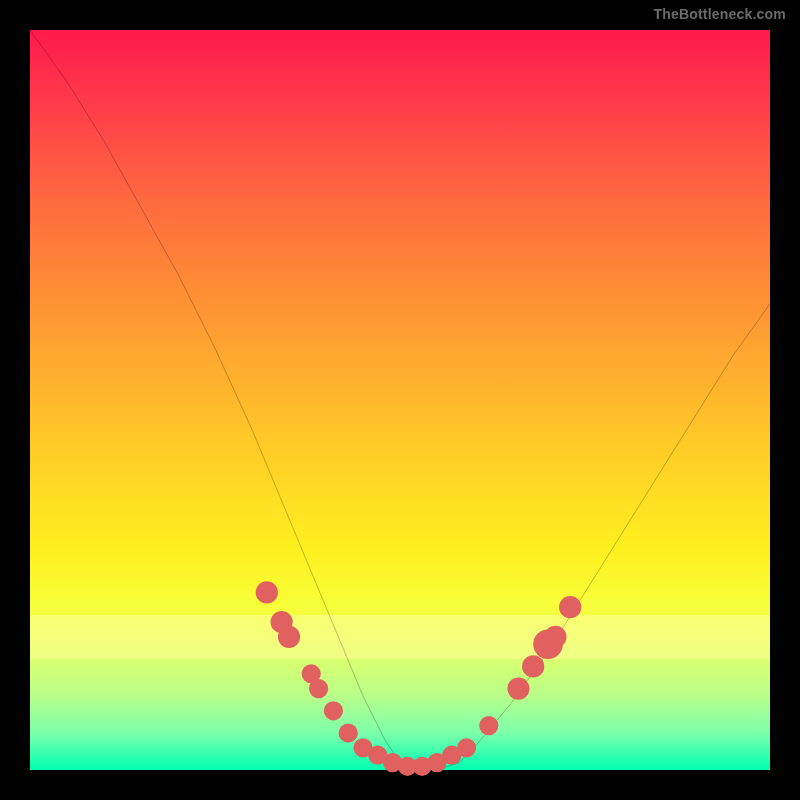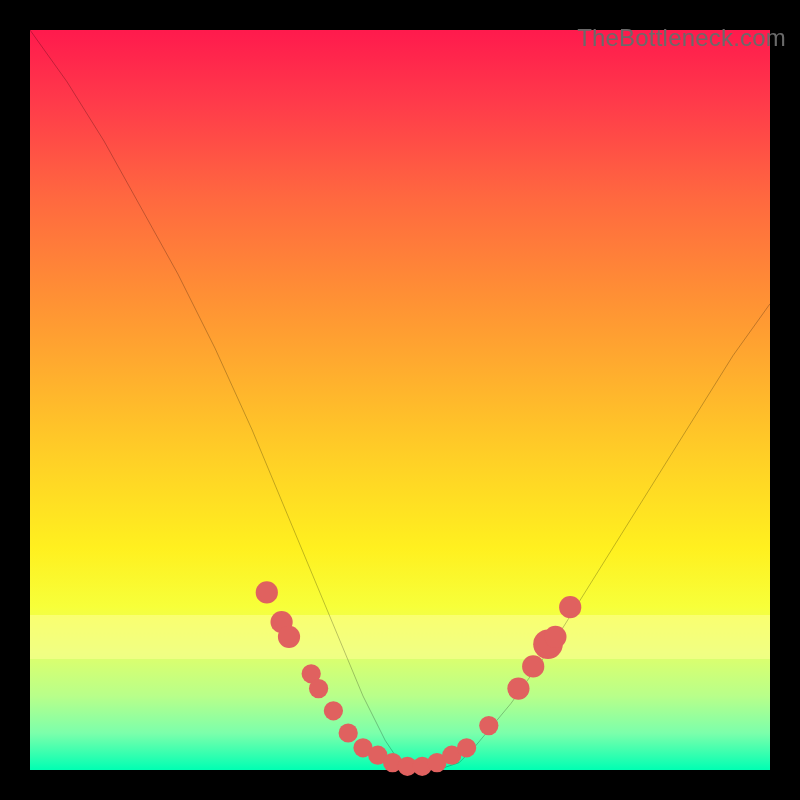--- a/index.html
+++ b/index.html
@@ -39,25 +39,25 @@
     );
   }
   .yellow-band {
     position: absolute;
     left: 0;
     width: 100%;
     background: rgba(255,255,150,0.55);
   }
   .watermark {
     position: absolute;
-    top: 24px;
+    top: 6px;
     right: 14px;
     color: #6a6a6a;
-    font-size: 24px;
-    font-weight: 400;
+    font-size: 14px;
+    font-weight: 700;
     letter-spacing: 0.2px;
     user-select: none;
   }
   svg.curve {
     position: absolute;
     left: 0;
     top: 0;
     width: 100%;
     height: 100%;
     overflow: visible;

